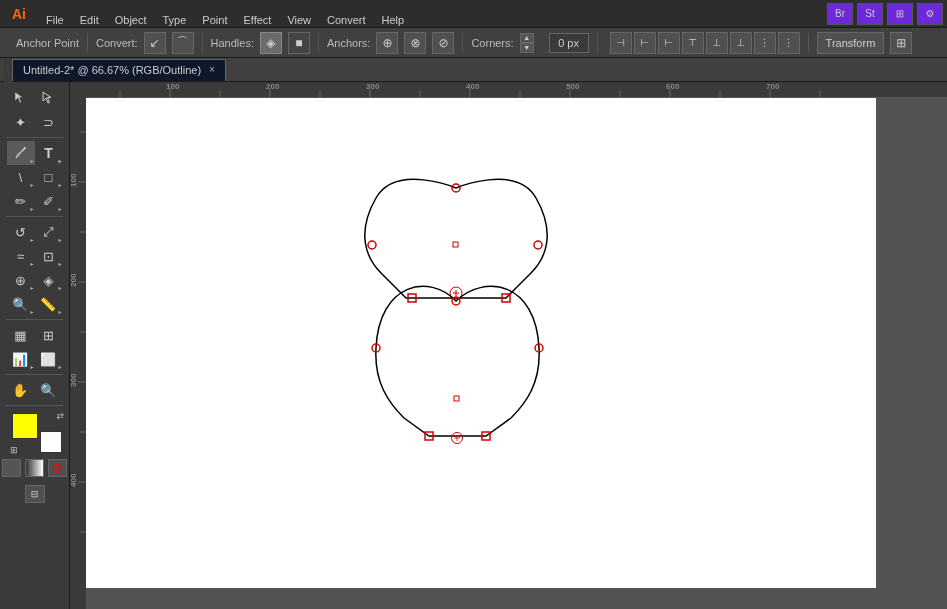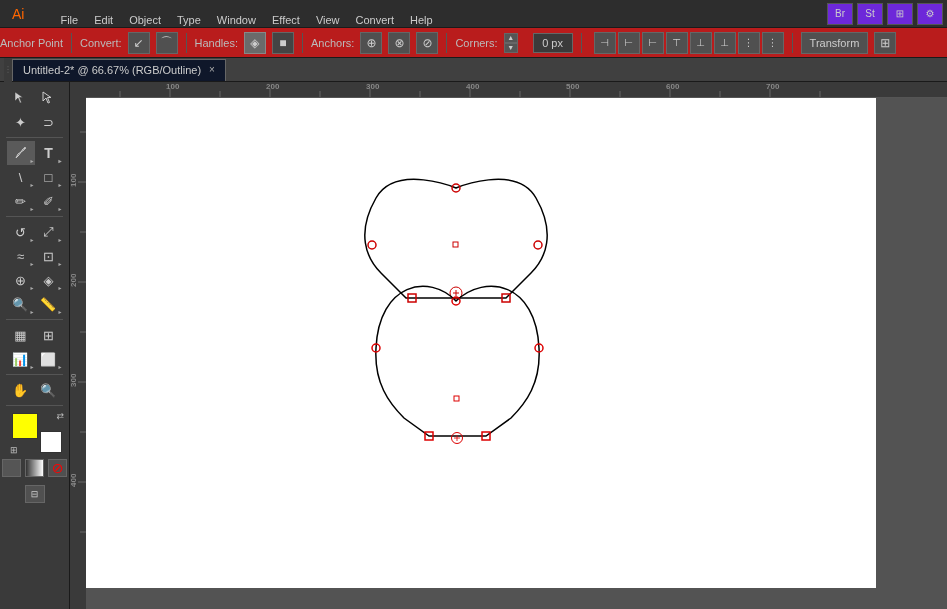--- a/index.html
+++ b/index.html
@@ -6,42 +6,42 @@
     body { width: 947px; height: 609px; overflow: hidden; background: #535353; font-family: Arial, sans-serif; font-size: 11px; color: #ccc; }
 
     
     #menubar {
       display: flex; align-items: center;
       background: #2d2d2d; height: 28px;
       border-bottom: 1px solid #1a1a1a;
       padding: 0 4px; gap: 0;
     }
     #menubar .ai-logo {
-      color: #ff6600; font-weight: normal; font-size: 14px;
-      padding: 0 8px; margin-right: 20px;
+      color: #ff6600; font-weight: bold; font-size: 14px;
+      padding: 0 8px; margin-right: 4px;
     }
     #menubar .menu-item {
       padding: 0 8px; height: 16px; line-height: 28px;
       color: #ccc; cursor: pointer; font-size: 11px;
     }
     .menubar-right {
       margin-left: auto; display: flex; align-items: center; gap: 4px;
     }
     .menubar-right .icon-btn {
       width: 26px; height: 22px; background: #6d28d9; border: 1px solid #555;
       display: flex; align-items: center; justify-content: center;
       cursor: pointer; color: #ccc; font-size: 10px;
     }
 
     
     #optionsbar {
       display: flex; align-items: center;
-      background: #b91c1c; height: 30px;
+      background: #404040; height: 30px;
       border-bottom: 1px solid #1a1a1a;
-      padding: 0 0; gap: 6px;
+      padding: 0 16px; gap: 6px;
     }
     .opt-label { color: #bbb; font-size: 11px; white-space: nowrap; }
     .opt-icon {
       width: 22px; height: 22px; background: #505050; border: 1px solid #666;
       display: flex; align-items: center; justify-content: center;
       cursor: pointer; color: #ccc; font-size: 12px;
     }
     .opt-icon.active { background: #6a6a6a; border-color: #888; }
     .opt-separator { width: 1px; height: 20px; background: #555; margin: 0 2px; }
     .corners-input {
@@ -160,21 +160,21 @@
   </style>
 </head>
 <body>
 
 <div id="menubar">
   <span class="ai-logo">Ai</span>
   <span class="menu-item">File</span>
   <span class="menu-item">Edit</span>
   <span class="menu-item">Object</span>
   <span class="menu-item">Type</span>
-  <span class="menu-item">Window</span>
+  <span class="menu-item">Point</span>
   <span class="menu-item">Effect</span>
   <span class="menu-item">View</span>
   <span class="menu-item">Convert</span>
   <span class="menu-item">Help</span>
   <div class="menubar-right">
     <div class="icon-btn">
         <span>Br</span>
       </div>
     <div class="icon-btn">
         <span>St</span>

